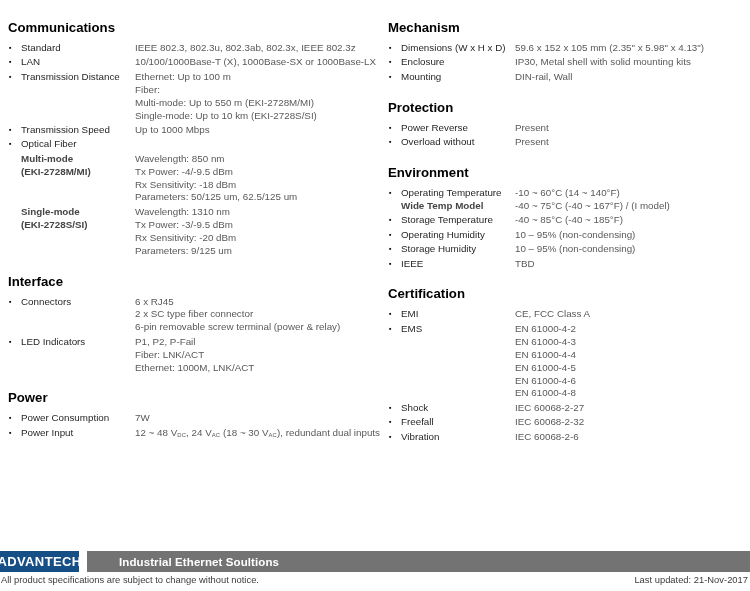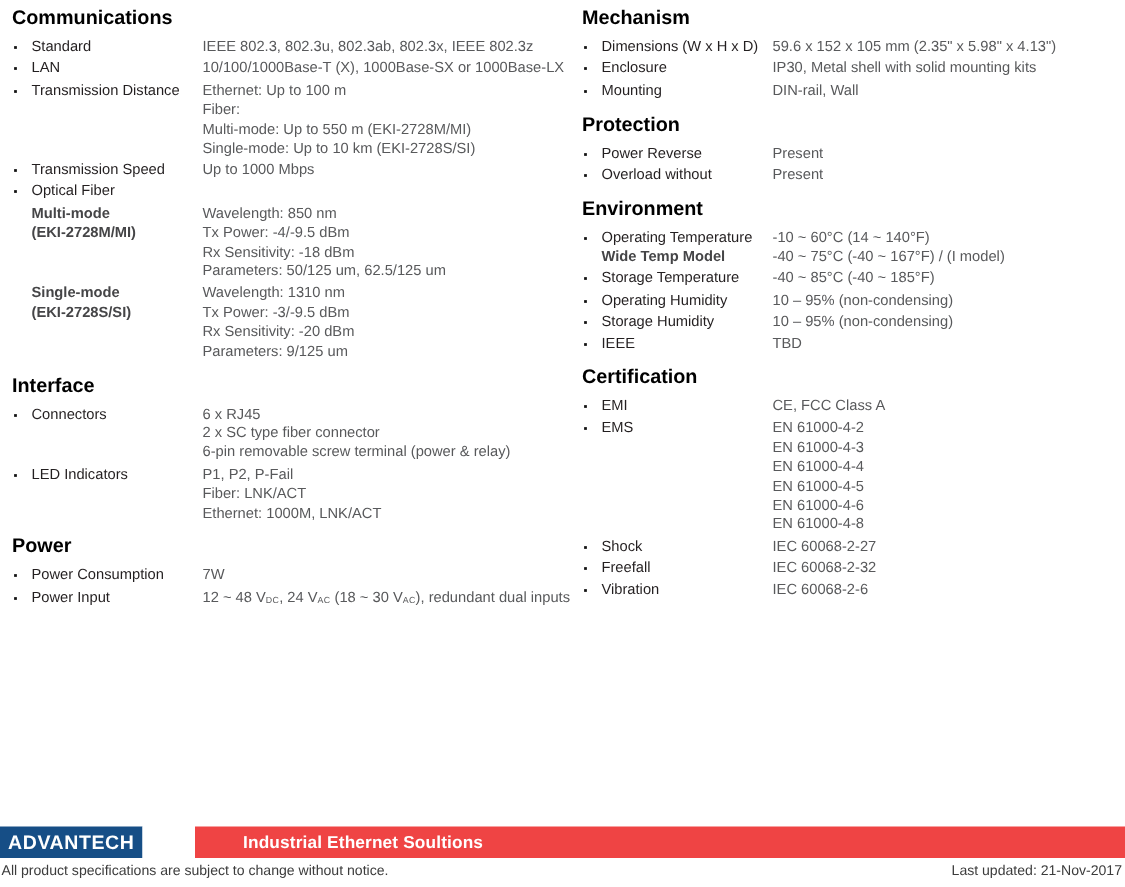--- a/index.html
+++ b/index.html
@@ -5,21 +5,21 @@
   html,body{margin:0;padding:0;}
   body{
     width:750px;height:591px;position:relative;overflow:hidden;
     background:#ffffff;color:#231f20;
     font-family:"Liberation Sans","DejaVu Sans",sans-serif;
     -webkit-font-smoothing:antialiased;
   }
   .cols{display:flex;padding:4px 0 0 8px;}
   .col-left{width:372px;flex:none;}
   .col-right{width:354px;flex:none;margin-left:8px;}
-  section{margin:0 0 7px 0;}
+  section{margin:16px 0 7px 0;}
   h2{
     font-size:13.2px;line-height:16px;font-weight:bold;color:#000;
     margin:0 0 6px 0;padding:0;
   }
   .row{display:flex;margin-bottom:1.5px;font-size:9.8px;line-height:12.9px;}
   .lcell{width:127px;flex:none;display:flex;align-items:flex-start;}
   .bullet{
     width:12px;flex:none;font-size:7.5px;line-height:12.9px;color:#111;
     padding-left:1px;
   }
@@ -28,21 +28,21 @@
   .lbl{font-weight:bold;color:#454547;}
   .lbl.bold{font-weight:normal;color:#231f20;}
   .vcell{flex:1;min-width:0;}
   .val{color:#58595b;}
   .val sub{font-size:0.6em;line-height:0;vertical-align:-0.18em;letter-spacing:0.2px;}
   .footerbar{
     position:absolute;left:0;right:0;top:551px;height:21px;
     display:flex;align-items:stretch;
   }
   .logo{
-    width:95px;flex:none;color:#fff;
+    width:79px;flex:none;color:#fff;
     display:flex;align-items:center;justify-content:center;
     font-weight:bold;font-size:13px;letter-spacing:0.4px;
   }
   .bar-gap{width:8px;flex:none;background:#fff;}
   .banner{
     flex:1;color:#fff;display:flex;align-items:center;
     font-weight:bold;font-size:11.5px;padding-left:32px;letter-spacing:0.1px;
   }
   .footnotes{
     position:absolute;left:1px;right:2px;top:574px;
@@ -385,21 +385,21 @@
         </div>
       </section>
     </div>
 </div>
 
 <div class="footerbar">
   <div class="logo" style="background: rgb(22, 78, 134);">
     <span>ADVANTECH</span>
   </div>
   <div class="bar-gap"></div>
-  <div class="banner" style="background: #ef4444; margin-left: 27px;">
+  <div class="banner" style="background: #737373;">
     <span>Industrial Ethernet Soultions</span>
   </div>
 </div>
 
 <div class="footnotes">
   <span>All product specifications are subject to change without notice.</span>
   <span>Last updated: 21-Nov-2017</span>
 </div>
 
 </body></html>

